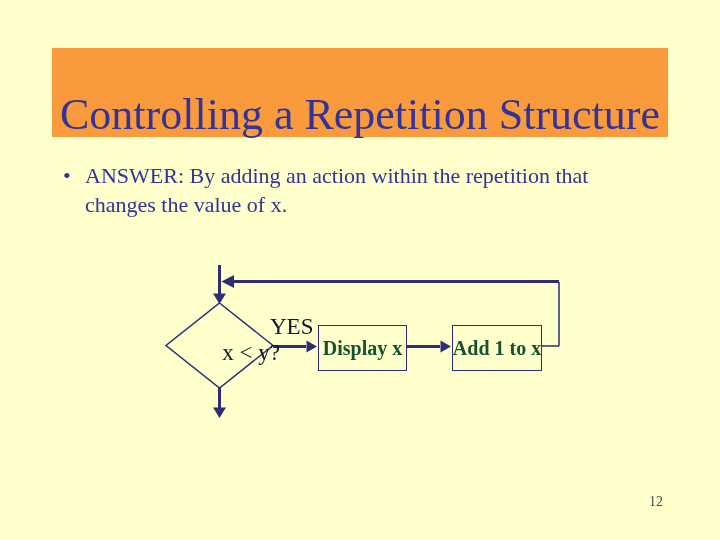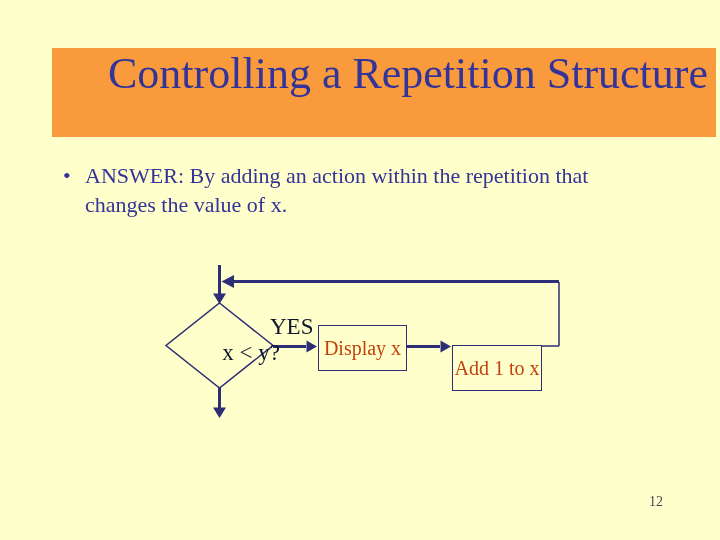--- a/index.html
+++ b/index.html
@@ -17,23 +17,22 @@
     background: #FFFFCC;
   }
   .title-bar {
     position: absolute;
     left: 52px;
     top: 48px;
     width: 616px;
     height: 89px;
     background: #F99B3C;
     display: flex;
-    align-items: flex-start;
+    align-items: flex-end;
     justify-content: center;
-    padding-left: 48px;
   }
   .title-text {
     font-size: 44px;
     color: #333399;
     white-space: nowrap;
     line-height: 1;
     padding-top: 4px;
   }
   .bullet-item {
     position: absolute;
@@ -60,30 +59,31 @@
     line-height: 1;
     white-space: nowrap;
   }
   .label-yes       { left: 270px; top: 315px; }
   .label-decision  { left: 166px; top: 341px; width: 114px; text-align: right; }
   .process-box {
     position: absolute;
     top: 325px;
     height: 44px;
     border: 1.5px solid #2D2D78;
-    color: #c2410c;
+    color: #14532d;
     font-size: 20px;
     display: flex;
     align-items: center;
     justify-content: center;
     background: transparent;
     white-space: nowrap;
+    font-weight: bold;
   }
   .box-display { left: 318px; width: 87px; }
-  .box-add     { left: 452px; width: 88px; margin-top: 20px; }
+  .box-add     { left: 452px; width: 88px; }
   .flow-svg {
     position: absolute;
     left: 0; top: 0;
     width: 720px; height: 540px;
     pointer-events: none;
   }
   .page-number {
     position: absolute;
     left: 649px;
     top: 494px;

